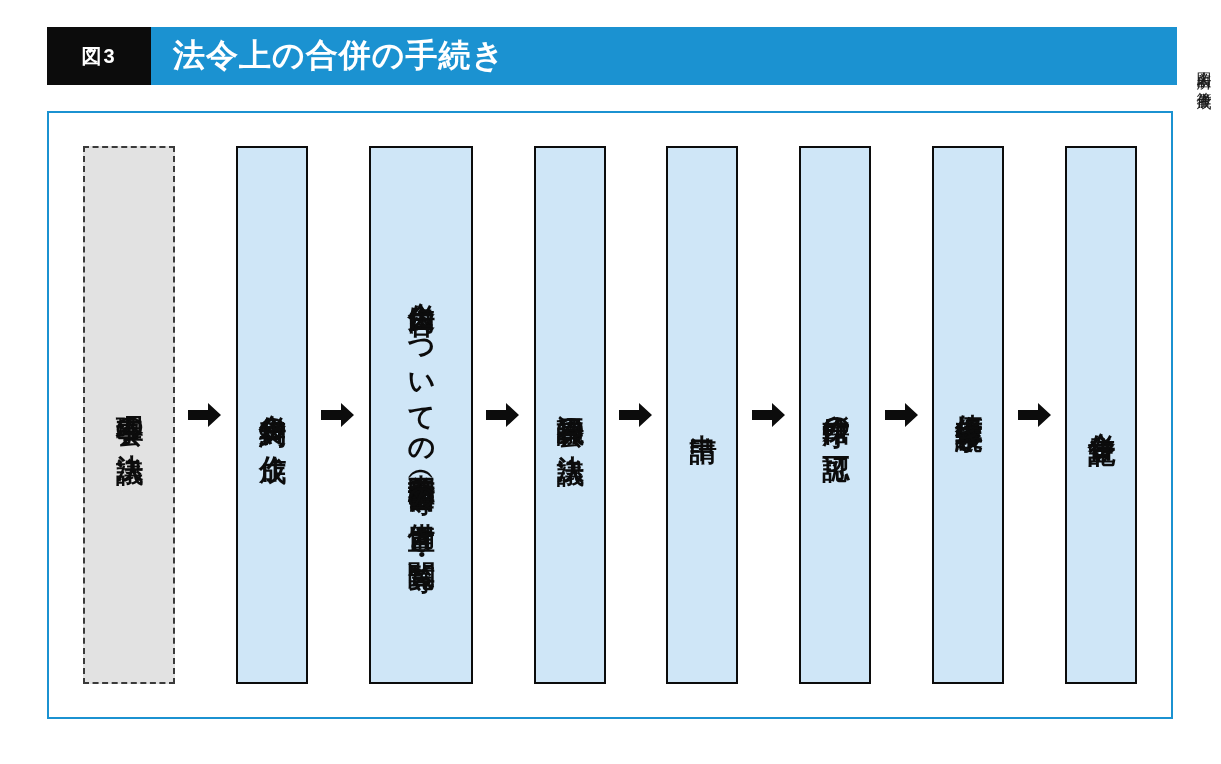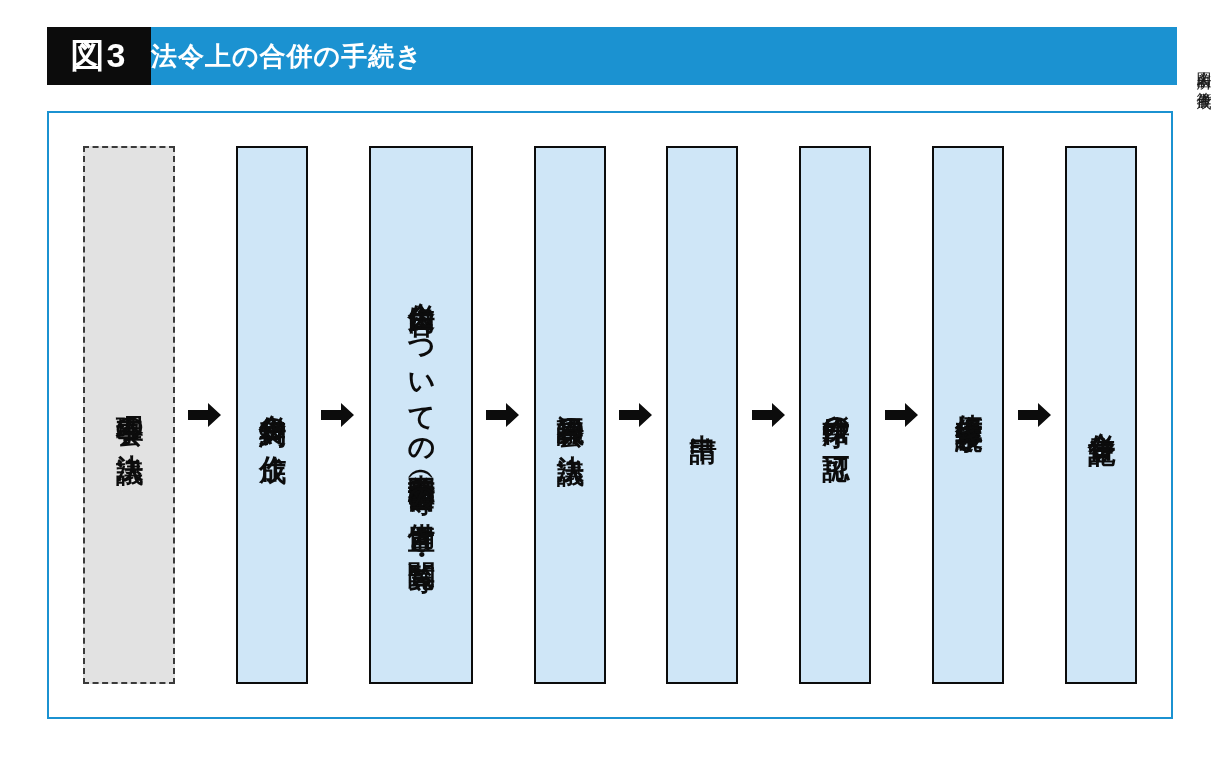--- a/index.html
+++ b/index.html
@@ -31,29 +31,30 @@
     display: flex;
     align-items: stretch;
   }
   .fig-number {
     background: #0c0c0c;
     color: #ffffff;
     width: 104px;
     display: flex;
     align-items: center;
     justify-content: center;
-    font-size: 34px;
+    font-size: 20px;
     font-weight: bold;
     letter-spacing: 2px;
   }
   .fig-title {
     display: flex;
     align-items: center;
+    padding-left: 22px;
     color: #ffffff;
-    font-size: 26px;
+    font-size: 32px;
     font-weight: bold;
     letter-spacing: 1px;
   }
 
   
   .diagram-frame {
     position: absolute;
     left: 0;
     top: 84px;
     width: 1126px;

